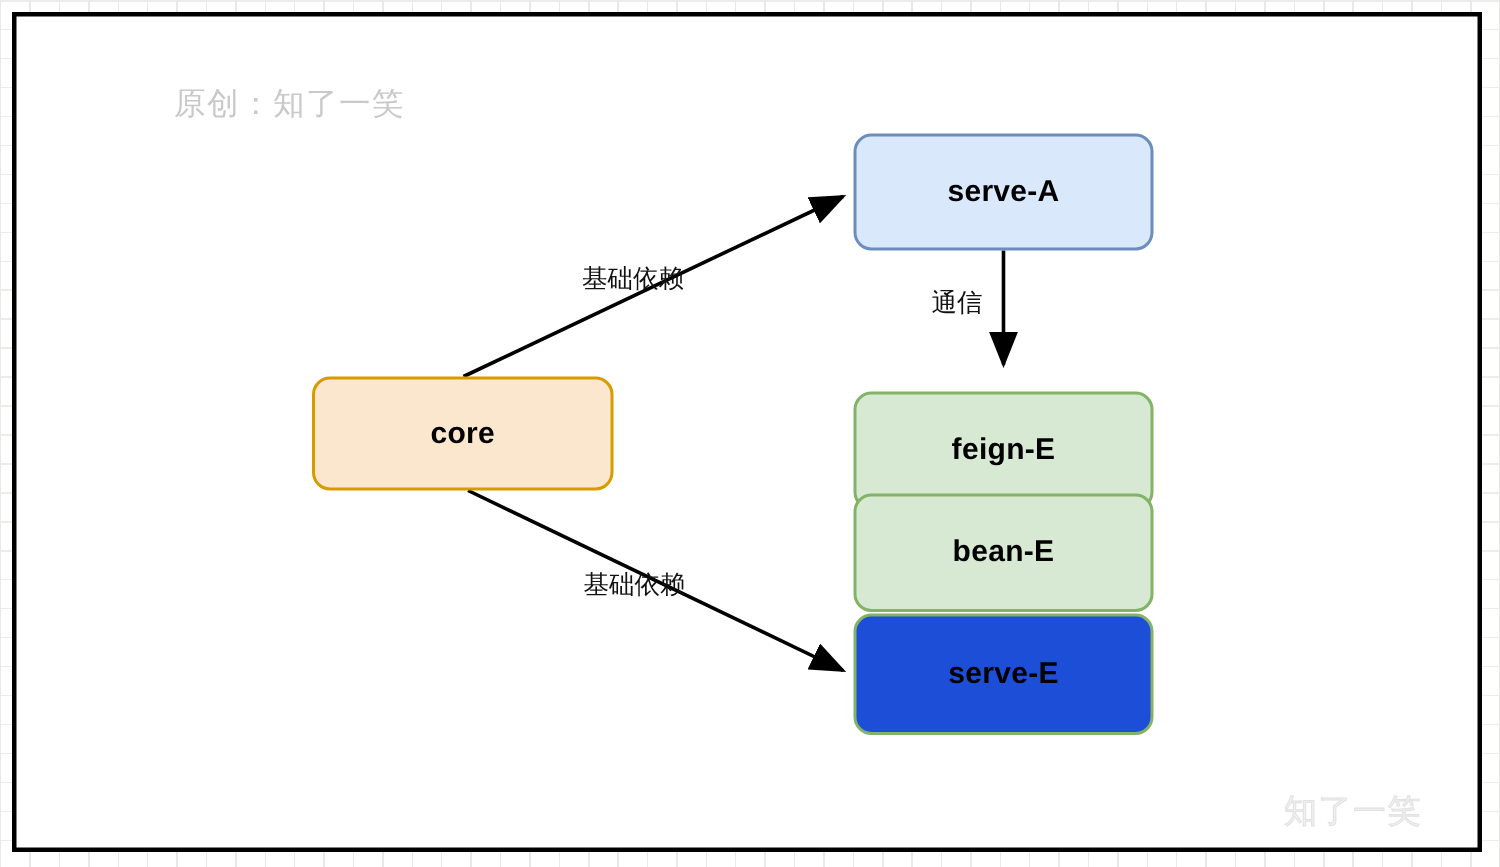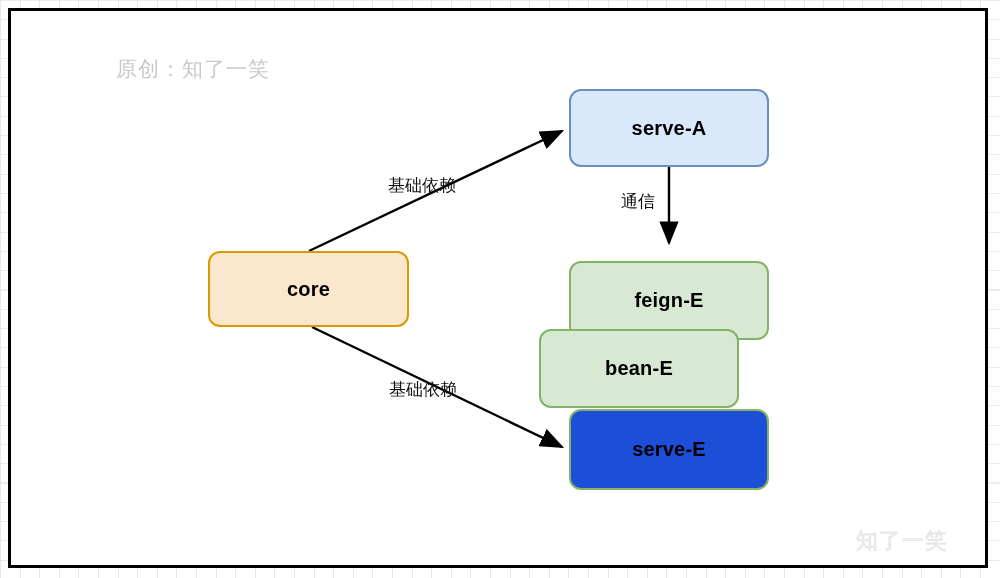--- a/index.html
+++ b/index.html
@@ -74,21 +74,21 @@
     border: 2px solid #6c8ebf;
   }
   .node-feign-e {
     left: 569px; top: 249px;
     width: 200px; height: 79px;
     background: #d7e8d3;
     border: 2px solid #82b366;
     margin-top: 12px;
   }
   .node-bean-e {
-    left: 539px; top: 329px;
+    left: 569px; top: 329px;
     width: 200px; height: 79px;
     background: #d7e8d3;
     border: 2px solid #82b366;
   }
   .node-serve-e {
     left: 569px; top: 409px;
     width: 200px; height: 81px;
     background: #1d4ed8;
     border: 2px solid #82b366;
   }

